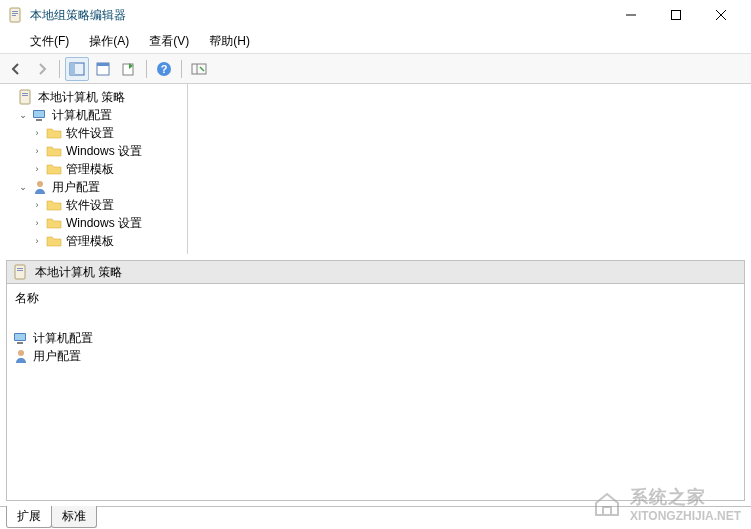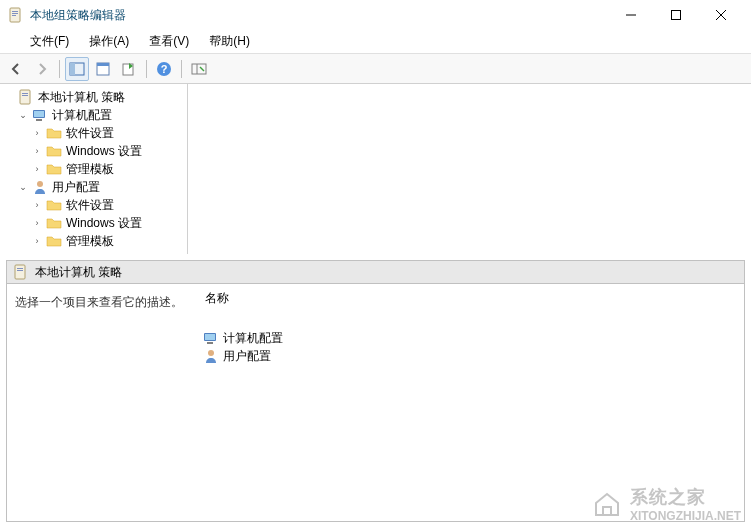--- a/index.html
+++ b/index.html
@@ -261,43 +261,44 @@
         <span style="display:inline-flex;width:16px;height:16px">
             <svg viewBox="0 0 16 16">
               <rect x="2" y="1" width="10" height="14" rx="1" fill="#f5f0e0" stroke="#b0a070"></rect>
               <rect x="4" y="4" width="6" height="1" fill="#8090c0"></rect>
               <rect x="4" y="6" width="6" height="1" fill="#8090c0"></rect>
             </svg>
           </span>
         <span>本地计算机 策略</span>
       </div>
       <div class="detailbody">
-        <div class="descpane">
-          <div>选择一个项目来查看它的描述。</div>
-        </div>
         <div class="listpane">
           <div class="colhead">名称</div>
           <div class="lrow">
             <span class="licon"><svg viewBox="0 0 16 16">
                   <rect x="1" y="3" width="12" height="8" rx="1" fill="#5080c0"></rect>
                   <rect x="2" y="4" width="10" height="6" fill="#a0d0f0"></rect>
                   <rect x="4" y="12" width="6" height="2" fill="#808080"></rect>
                 </svg></span>
             <span>计算机配置</span>
           </div>
           <div class="lrow">
             <span class="licon"><svg viewBox="0 0 16 16">
                   <circle cx="8" cy="5" r="3" fill="#e0b080"></circle>
                   <path d="M3 15c0-3 2-5 5-5s5 2 5 5z" fill="#6090d0"></path>
                 </svg></span>
             <span>用户配置</span>
           </div>
         </div>
       </div>
     </div>
+    <div class="tabs">
+      <div class="tab active">扩展</div>
+      <div class="tab">标准</div>
+    </div>
   </div>
 </div>
 
 <div class="watermark">
   <svg width="30" height="26" viewBox="0 0 30 26">
       <path d="M4 12 L15 3 L26 12 V24 H4 Z M11 24 V16 H19 V24" fill="none" stroke="#a0a0a0" stroke-width="2"></path>
     </svg>
   <div>
     <span>系统之家</span>
     <small>XITONGZHIJIA.NET</small>

